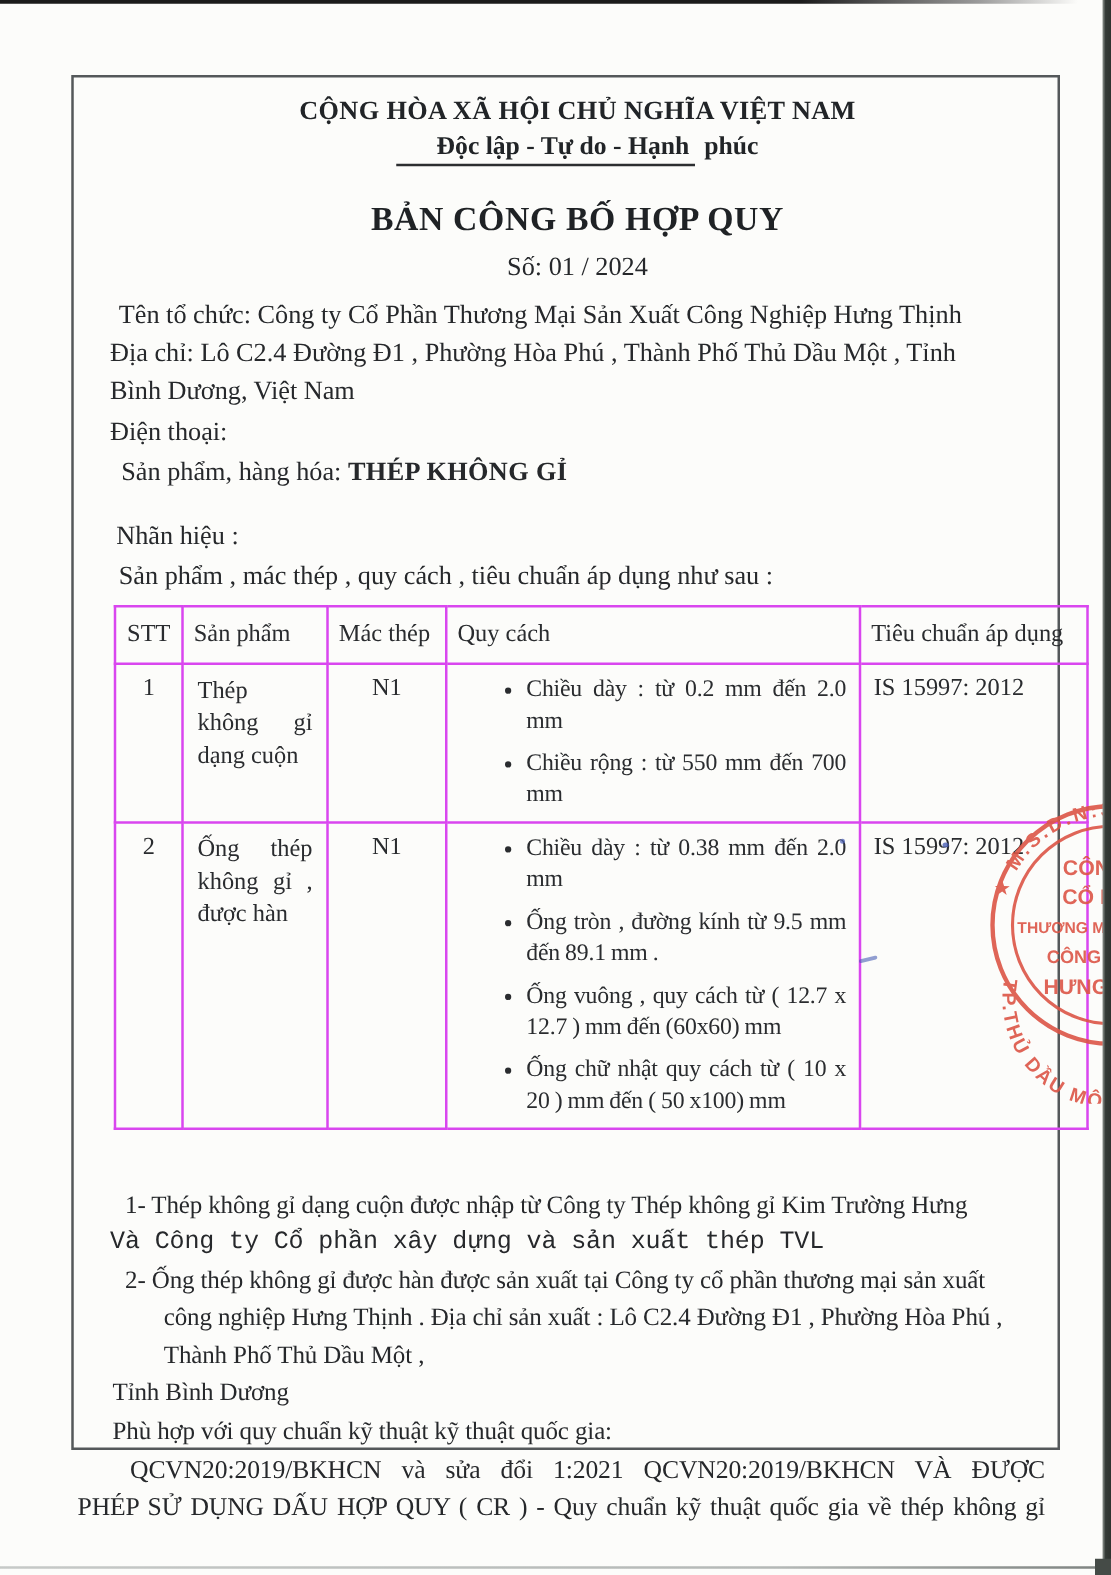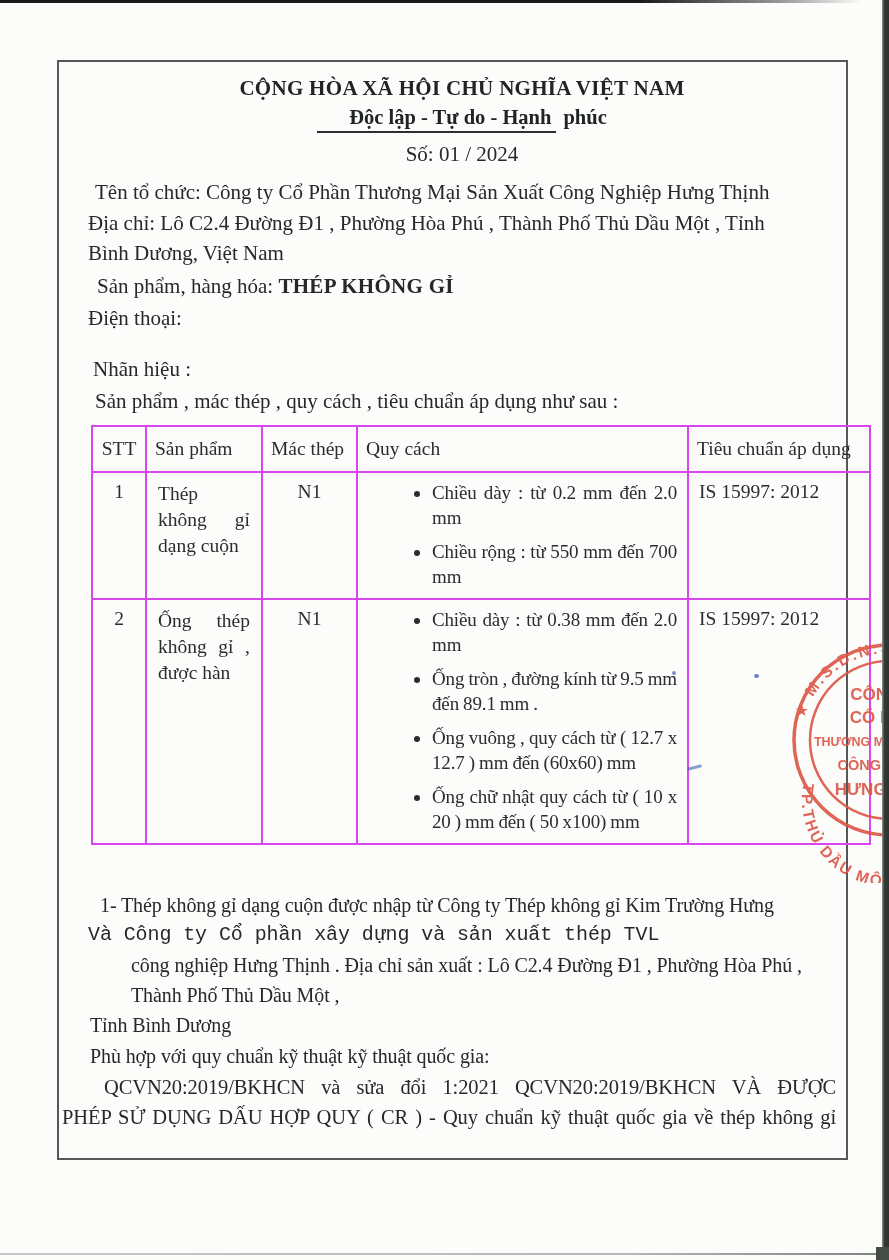--- a/index.html
+++ b/index.html
@@ -79,21 +79,21 @@
     height: 40px; vertical-align: middle;
     text-align: left; padding: 2px 8px;
     white-space: nowrap; overflow: hidden;
   }
   table.spec th.c { text-align: center; }
   tr.row1 { height: 91px; }
   tr.row2 { height: 237px; }
   td.cell-stt   { text-align: center; padding-top: 8px; }
   td.cell-prod  { text-align: justify; padding: 8px 11px 0 11px; line-height: 26px; }
   td.cell-grade { text-align: center; padding-top: 8px; }
-  td.cell-specs { padding: 7px 2px 0 16px; }
+  td.cell-specs { padding: 7px 2px 0 5px; }
   td.cell-specs ul { margin: 0; padding: 0 8px 0 58px; }
   td.cell-specs li {
     text-align: justify; line-height: 25px; margin: 0 0 9px 0;
     letter-spacing: -0.15px; word-spacing: -0.5px; font-size: 19px;
   }
   td.cell-std   { padding: 8px 4px 0 10px; }
 
   
   .notes { font-size: 20px; line-height: 30px; letter-spacing: -0.1px; }
   .note { margin: 0; }
@@ -127,33 +127,34 @@
 <div class="scan-corner"></div>
 
 <div class="frame">
 
   <div class="center nat-header">CỘNG HÒA XÃ HỘI CHỦ NGHĨA VIỆT NAM</div>
 
   <div class="center motto">
     <span class="motto-underlined">Độc lập - Tự do - Hạnh</span><span class="motto-tail">phúc</span>
   </div>
 
+  <div class="center doc-title">BẢN CÔNG BỐ HỢP QUY</div>
   <div class="center doc-number">Số: 01 / 2024</div>
 
   <p class="bodytext p-org-name">Tên tổ chức: Công ty Cổ Phần Thương Mại Sản Xuất Công Nghiệp Hưng Thịnh</p>
   <p class="bodytext p-org-addr">
     <span>Địa chỉ: Lô C2.4 Đường Đ1 , Phường Hòa Phú , Thành Phố Thủ Dầu Một , Tỉnh</span>
     <span>Bình Dương, Việt Nam</span>
   </p>
+  <p class="bodytext p-phone">Điện thoại:</p>
+
   <p class="bodytext p-product">
     <span>Sản phẩm, hàng hóa:</span>
     <b>THÉP KHÔNG GỈ</b>
   </p>
-
-  <p class="bodytext p-phone">Điện thoại:</p>
   <p class="bodytext p-brand">Nhãn hiệu :</p>
   <p class="bodytext p-intro">Sản phẩm , mác thép , quy cách , tiêu chuẩn áp dụng như sau :</p>
 
   <table class="spec">
     <colgroup>
       <col style="width:54px">
         <col style="width:116px">
         <col style="width:95px">
         <col style="width:331px">
         <col style="width:182px">
@@ -194,20 +195,21 @@
     </tr>
   </tbody>
     </table>
 
   <div class="notes">
     <p class="note note-1">
       <span class="ind12">1-  Thép không gỉ dạng cuộn được nhập từ Công ty Thép không gỉ Kim Trường Hưng</span>
       <span class="ind0">Và Công ty Cổ phần xây dựng và sản xuất thép TVL</span>
     </p>
     <p class="note">
+      <span class="ind12">2-  Ống thép không gỉ được hàn được sản xuất tại Công ty cổ phần thương mại sản xuất</span>
       <span class="ind43">công nghiệp Hưng Thịnh . Địa chỉ sản xuất : Lô C2.4 Đường Đ1 , Phường Hòa Phú ,</span>
       <span class="ind43">Thành Phố Thủ Dầu Một ,</span>
     </p>
     <p class="note p-province">Tỉnh Bình Dương</p>
     <p class="note p-conf-intro">Phù hợp với quy chuẩn kỹ thuật kỹ thuật quốc gia:</p>
     <p class="note conf">
       <span class="c1">QCVN20:2019/BKHCN và sửa đổi 1:2021 QCVN20:2019/BKHCN VÀ ĐƯỢC</span>
       <span class="c2">PHÉP SỬ DỤNG DẤU HỢP QUY ( CR ) -  Quy chuẩn kỹ thuật quốc gia về thép không gỉ</span>
     </p>
   </div>

